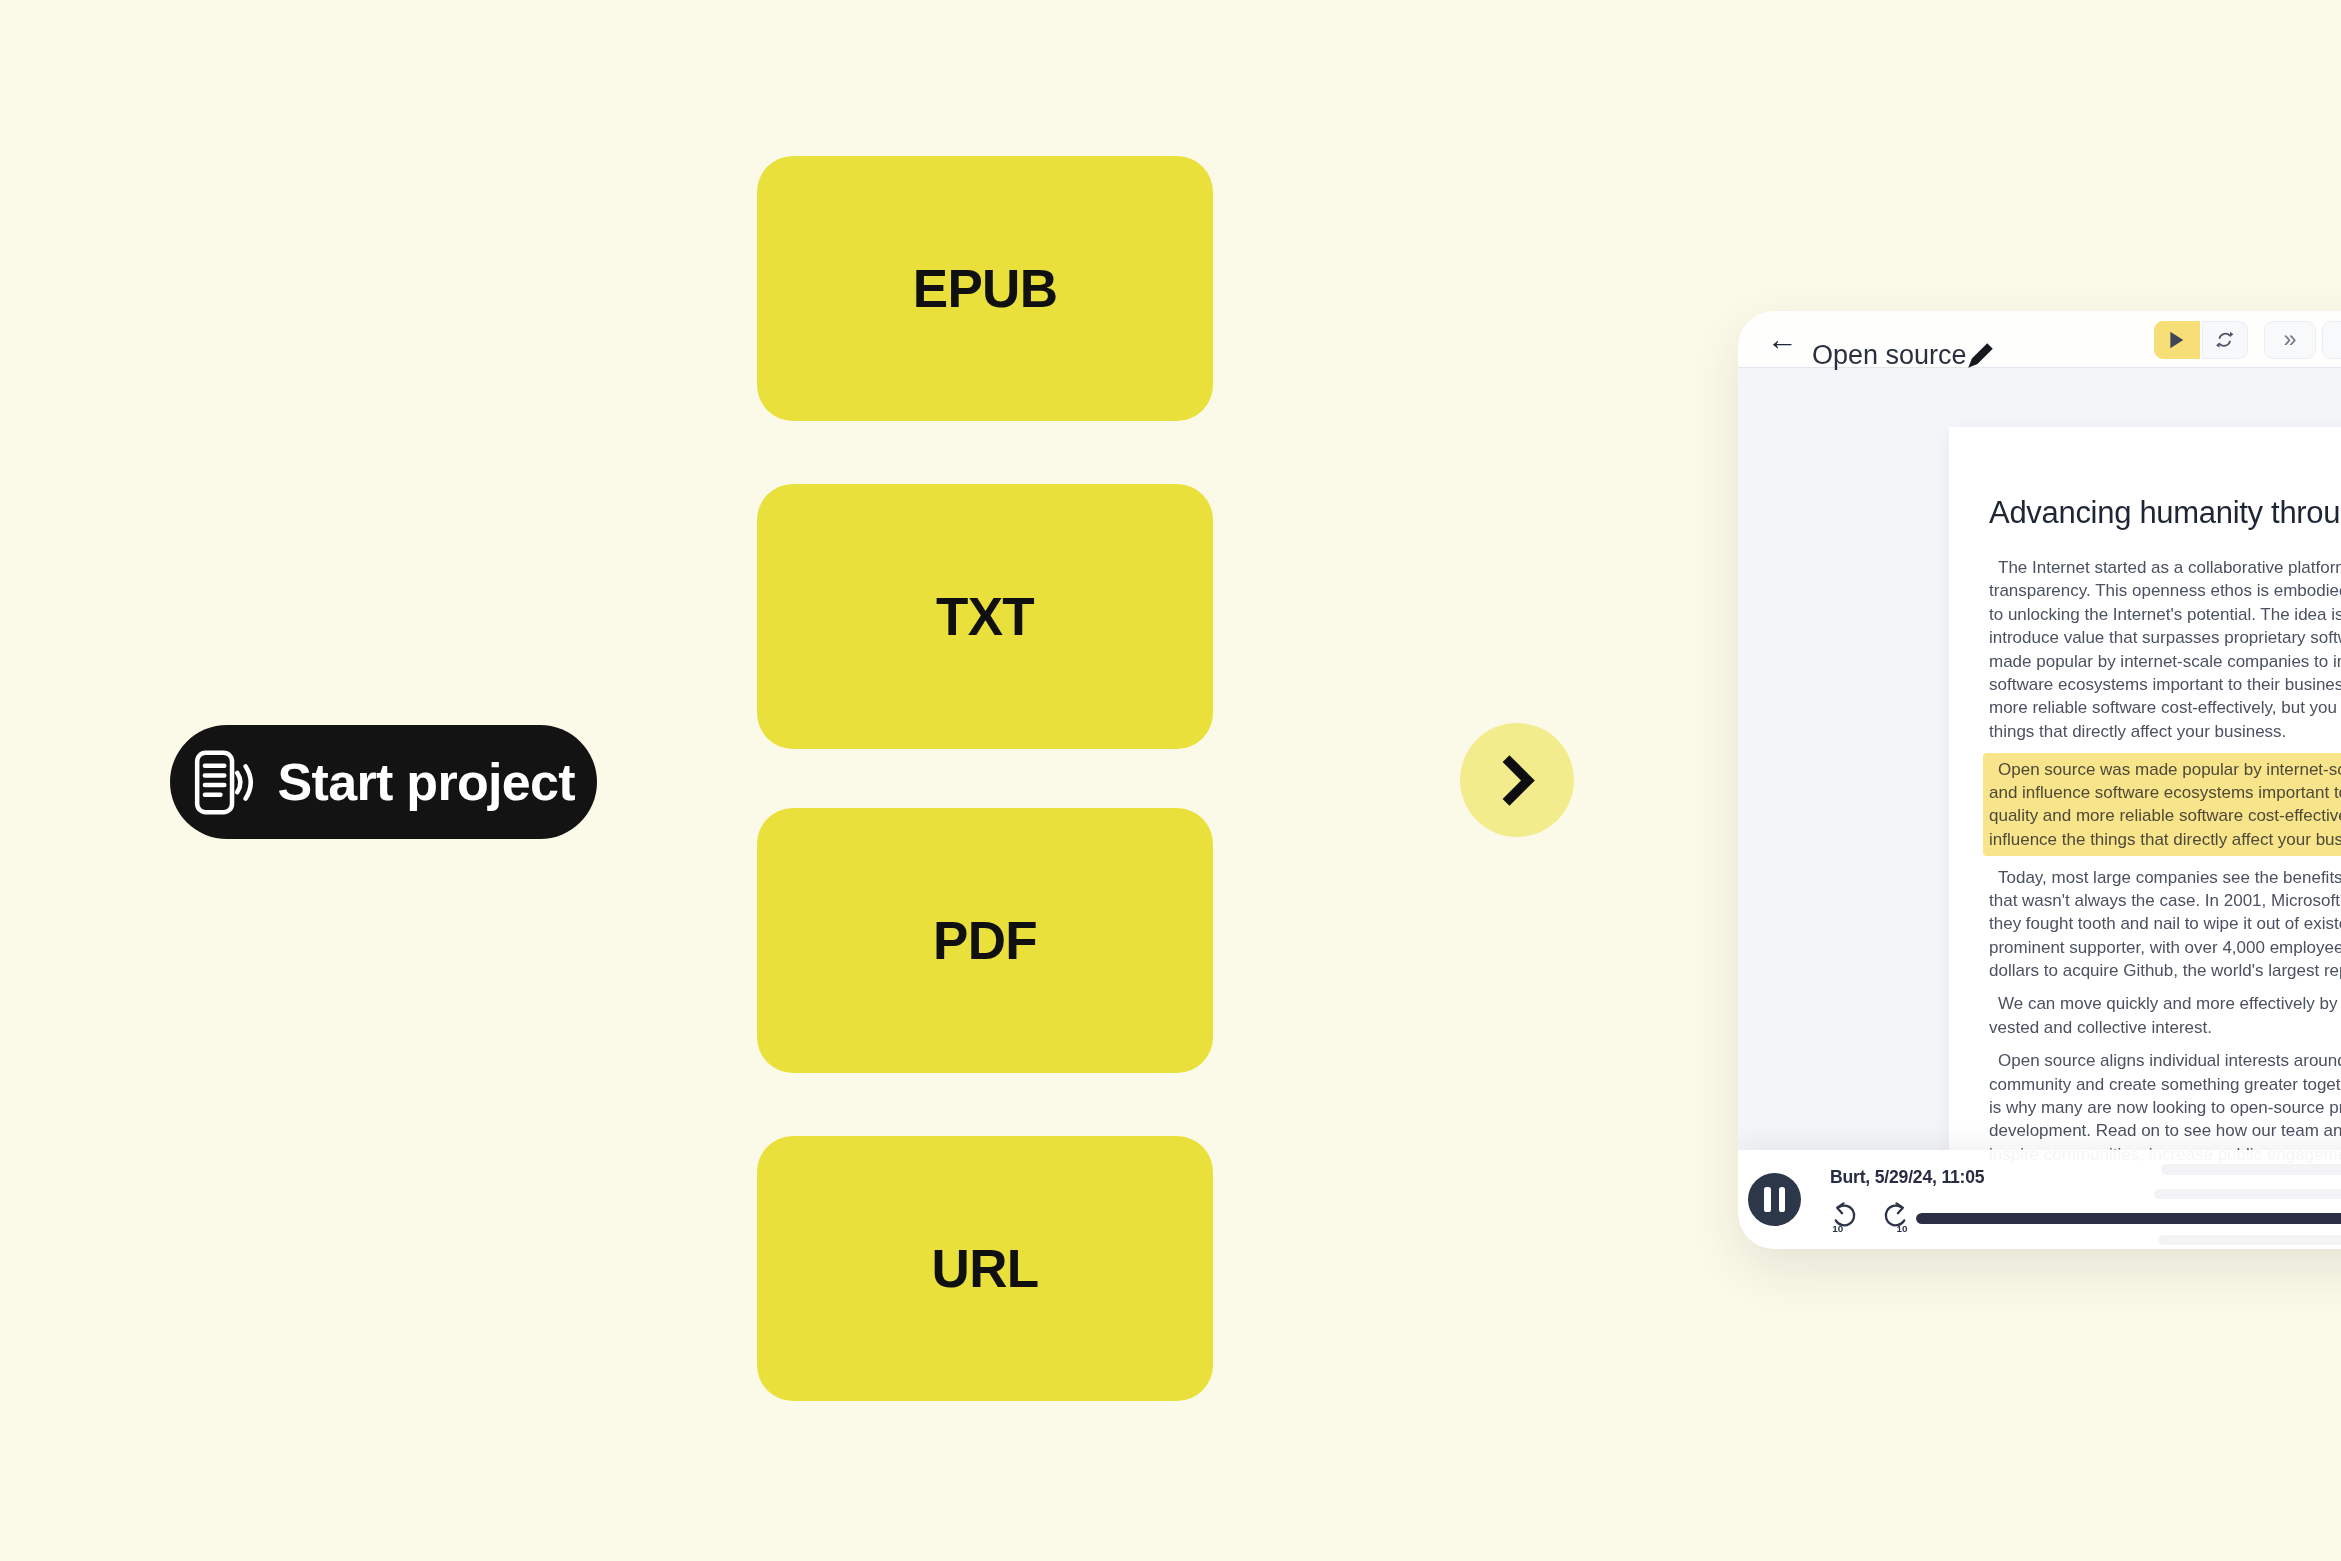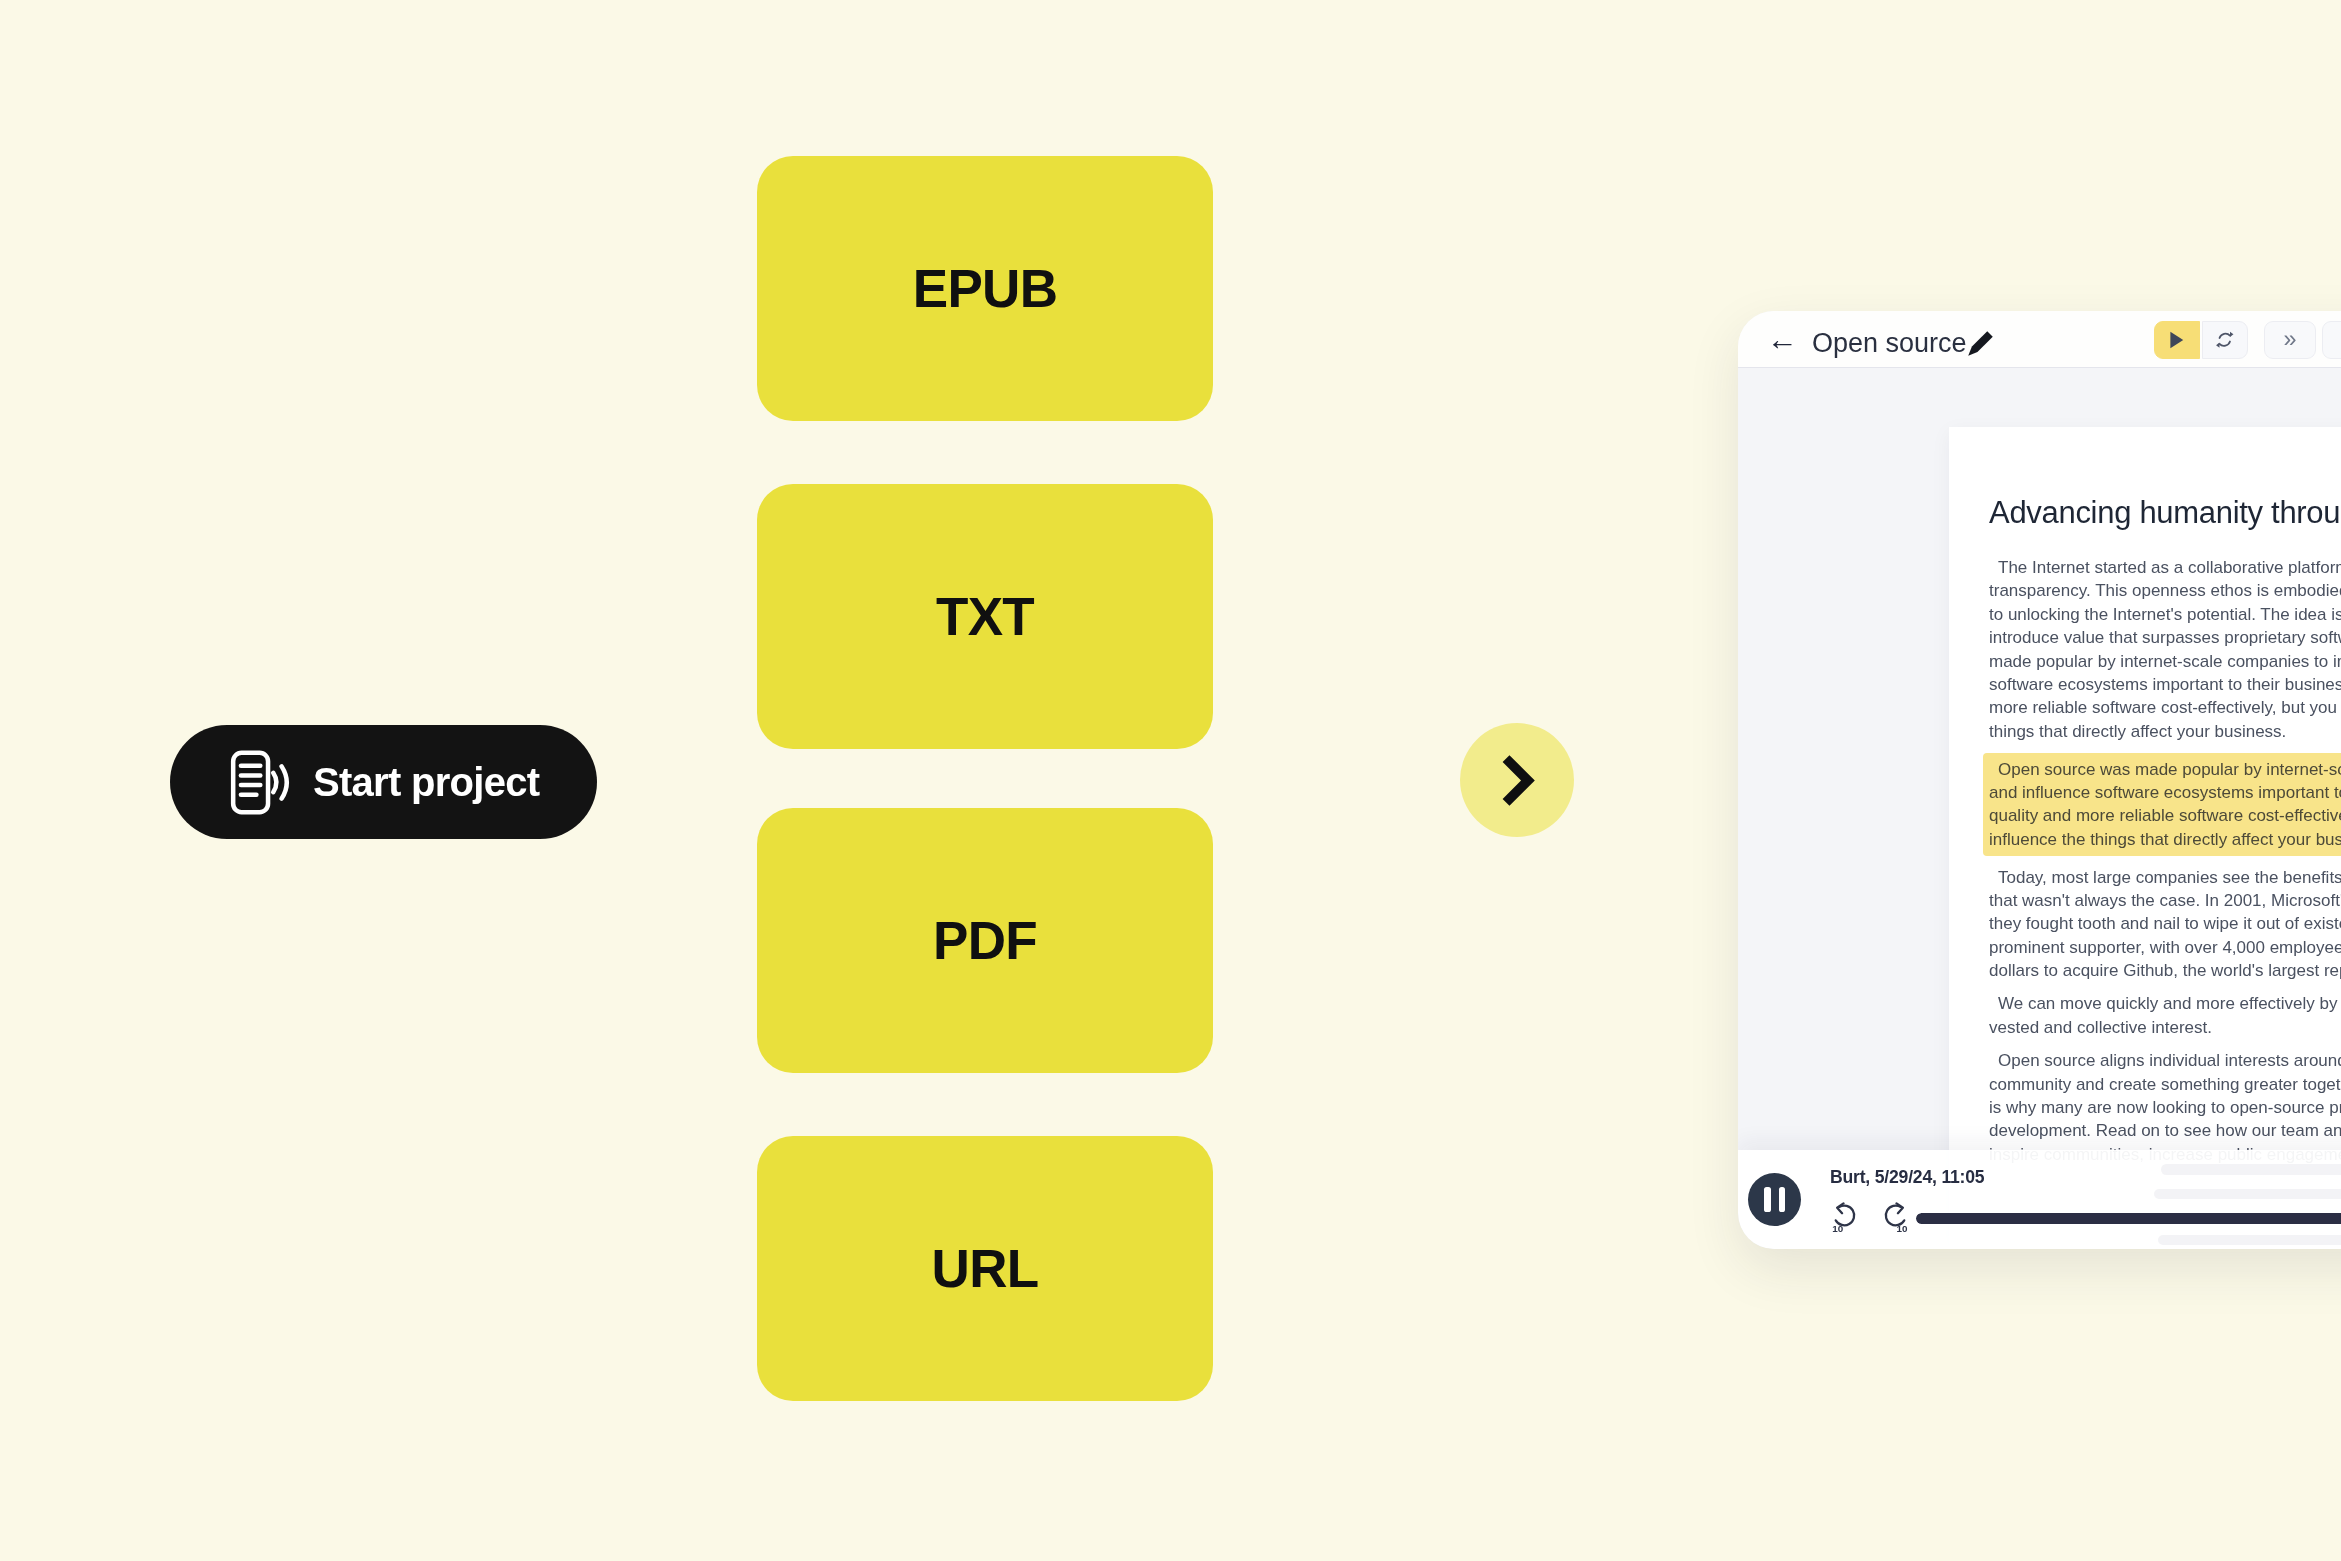--- a/index.html
+++ b/index.html
@@ -24,21 +24,21 @@
   }
 
   
   .start-btn{
     position:absolute;left:170px;top:725px;width:427px;height:114px;
     background:var(--button-black);border:none;border-radius:57px;
     display:flex;align-items:center;justify-content:center;gap:23.4px;
     cursor:pointer;
   }
   .start-btn .label{
-    color:#FFFFFF;font-size:40px;font-weight:700;letter-spacing:-0.7px;
+    color:#FFFFFF;font-size:52px;font-weight:700;letter-spacing:-0.7px;
   }
 
   
   .card{
     position:absolute;left:757px;width:456px;height:265px;
     background:var(--card-yellow);border-radius:36px;
     display:flex;align-items:center;justify-content:center;
     cursor:pointer;
   }
   .card .card-label{
@@ -67,21 +67,21 @@
     position:absolute;left:0;top:0;width:100%;height:57px;
     background:#FEFEFD;border-bottom:1.3px solid #E4E5EC;
     display:flex;align-items:center;
   }
   .back-btn{
     position:absolute;left:23.4px;top:9px;width:42px;height:39px;
     background:none;border:none;cursor:pointer;
     font-size:31px;color:#21273A;line-height:39px;
   }
   .reader-title-wrap{
-    position:absolute;left:74px;top:4px;height:57px;
+    position:absolute;left:74px;top:16px;height:57px;
     display:flex;align-items:center;
   }
   .reader-title{font-size:27px;font-weight:500;color:#2A3040;}
   .edit-btn{background:none;border:none;cursor:pointer;display:flex;align-items:center;}
 
   .seg-control{
     position:absolute;left:416px;top:9.8px;height:38px;display:flex;gap:2px;
   }
   .seg-btn{
     width:46px;height:38px;border:0.7px solid #ECEDF2;cursor:pointer;

